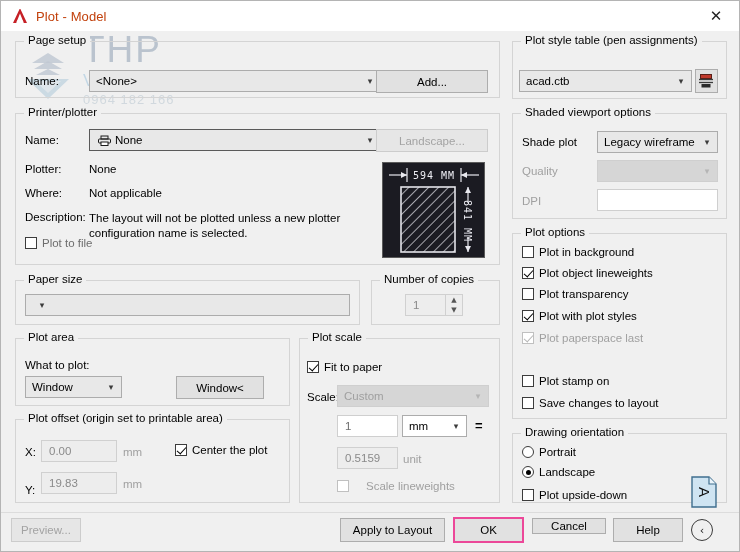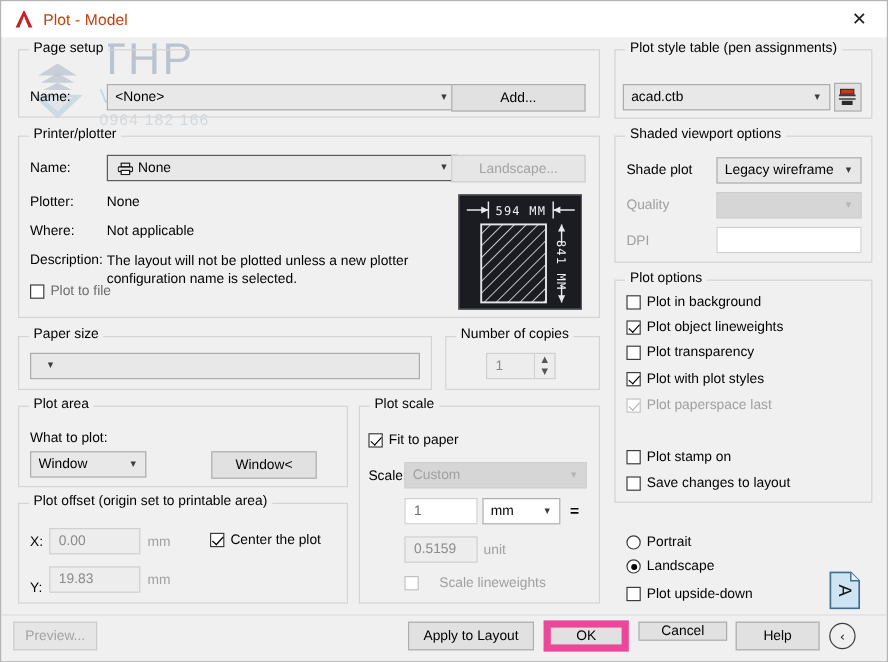--- a/index.html
+++ b/index.html
@@ -95,21 +95,21 @@
   }
   .textbox.white{background:#ffffff;border-color:#cfcfcf;color:#6e6e6e;}
   .textbox.empty{background:#ffffff;border:1px solid #cfcfcf;}
   .btn{
     position:absolute;box-sizing:border-box;height:23px;
     background:#e1e1e1;border:1px solid #adadad;
     display:flex;align-items:center;justify-content:center;
     font-size:11.5px;color:#000;
   }
   .btn.disabled{color:#a3a3a3;background:#e6e6e6;border-color:#cccccc;}
-  .btn.default{border:6px solid #ec4899;background:#e1e1e1;}
+  .btn.default{border:2px solid #ec4899;background:#e1e1e1;}
   
   .chk{position:absolute;display:flex;align-items:center;white-space:nowrap;font-size:11.5px;}
   .chk .box{
     width:12px;height:12px;border:1px solid #3c3c3c;background:#fff;
     box-sizing:border-box;margin-right:5px;position:relative;flex:none;
   }
   .chk .box.checked:after{
     content:"";position:absolute;left:3px;top:0px;width:4px;height:8px;
     border:solid #000;border-width:0 1.6px 1.6px 0;transform:rotate(42deg);
   }
@@ -383,20 +383,23 @@
   </div>
   <div class="chk" style="left:521px;top:374px;">
     <span class="box"></span>
     <span>Plot stamp on</span>
   </div>
   <div class="chk" style="left:521px;top:396px;">
     <span class="box"></span>
     <span>Save changes to layout</span>
   </div>
 
+  <div class="group" style="left:511px;top:432px;width:215px;height:70px;">
+    <span class="legend">Drawing orientation</span>
+  </div>
   <div class="rad" style="left:521px;top:445px;">
     <span class="circle"></span>
     <span>Portrait</span>
   </div>
   <div class="rad" style="left:521px;top:465px;">
     <span class="circle sel"></span>
     <span>Landscape</span>
   </div>
   <div class="chk" style="left:521px;top:488px;">
     <span class="box"></span>

